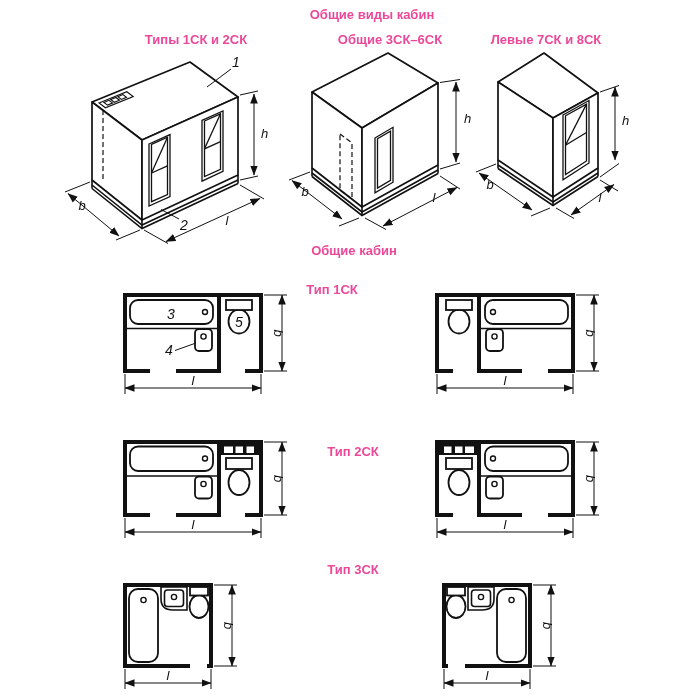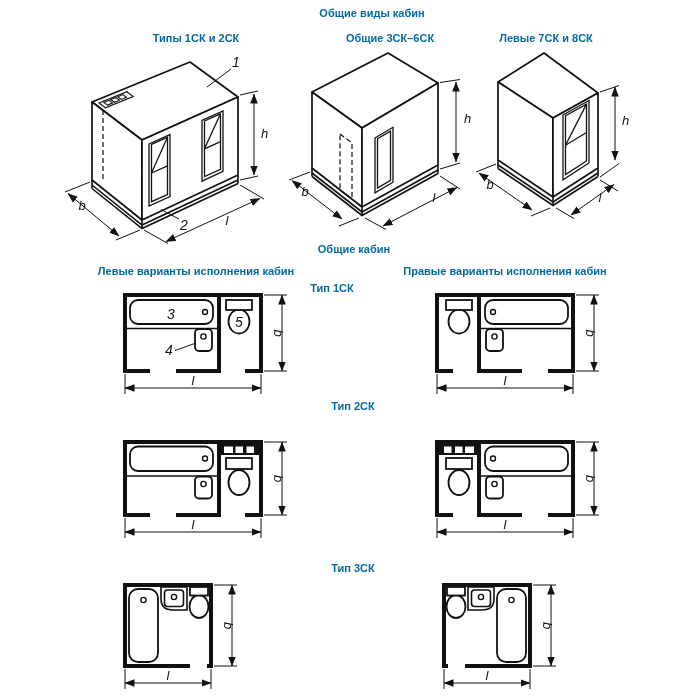--- a/index.html
+++ b/index.html
@@ -1,19 +1,19 @@
 <!DOCTYPE html>
 <html><head>
 <meta charset="utf-8">
 <style>
   html,body{margin:0;padding:0;background:#fff;}
   .canvas{position:relative;width:700px;height:700px;background:#ffffff;overflow:hidden;
           font-family:"Liberation Sans",sans-serif;color:#111;}
-  .cap{position:absolute;transform:translateX(-50%);font-size:11px;font-weight:bold;
-       white-space:nowrap;color:#0369a1;}
+  .cap{position:absolute;transform:translateX(-50%);font-size:13px;font-weight:bold;
+       white-space:nowrap;color:#ec4899;}
   svg{position:absolute;overflow:visible;}
   .face{fill:#fff;stroke:#111;stroke-width:1.7;stroke-linejoin:round}
   .ln{fill:none;stroke:#111;stroke-width:1.6}
   .thin{fill:none;stroke:#111;stroke-width:1.1}
   .dash{fill:none;stroke:#111;stroke-width:1.2;stroke-dasharray:5 3}
   .dr{fill:none;stroke:#111;stroke-width:1.3}
   .dim{fill:none;stroke:#111;stroke-width:1}
   .dimA{fill:none;stroke:#111;stroke-width:1;marker-start:url(#arr);marker-end:url(#arr)}
   .w{fill:#111;stroke:none}
   .wh{fill:#fff;stroke:none}
@@ -72,24 +72,22 @@
         <rect class="f" x="67" y="4" width="18" height="8.5"></rect>
       </g>
     </defs>
   </svg>
 
   <div class="cap" style="left:372px;top:7px">Общие виды кабин</div>
   <div class="cap" style="left:196px;top:32px">Типы 1СК и 2СК</div>
   <div class="cap" style="left:390px;top:32px">Общие 3СК–6СК</div>
   <div class="cap" style="left:546px;top:32px">Левые 7СК и 8СК</div>
   <div class="cap" style="left:354px;top:243px">Общие кабин</div>
-  <div class="cap" style="left:196px;top:265px">Левые варианты исполнения кабин</div>
-  <div class="cap" style="left:505px;top:265px">Правые варианты исполнения кабин</div>
   <div class="cap" style="left:332px;top:282px">Тип 1СК</div>
-  <div class="cap" style="left:353px;top:400px">Тип 2СК</div>
+  <div class="cap" style="left:353px;top:444px">Тип 2СК</div>
   <div class="cap" style="left:353px;top:562px">Тип 3СК</div>
 
   <svg style="left:55px;top:52px" width="250" height="205" viewBox="0 0 250 205">
     <polygon class="face" points="37,50 135,10 183,45 87,88"></polygon>
     <polygon class="face" points="37,50 87,88 87,168 37,128"></polygon>
     <polygon class="face" points="87,88 183,45 183,123 87,168"></polygon>
     <polyline class="ln" points="37,133 87,173 183,128"></polyline>
     <polyline class="ln" points="37,136.5 87,176.5 183,131.5"></polyline>
     <path class="ln" d="M37,128 L37,136.5 M87,168 L87,176.5 M183,123 L183,131.5"></path>
     <g>

